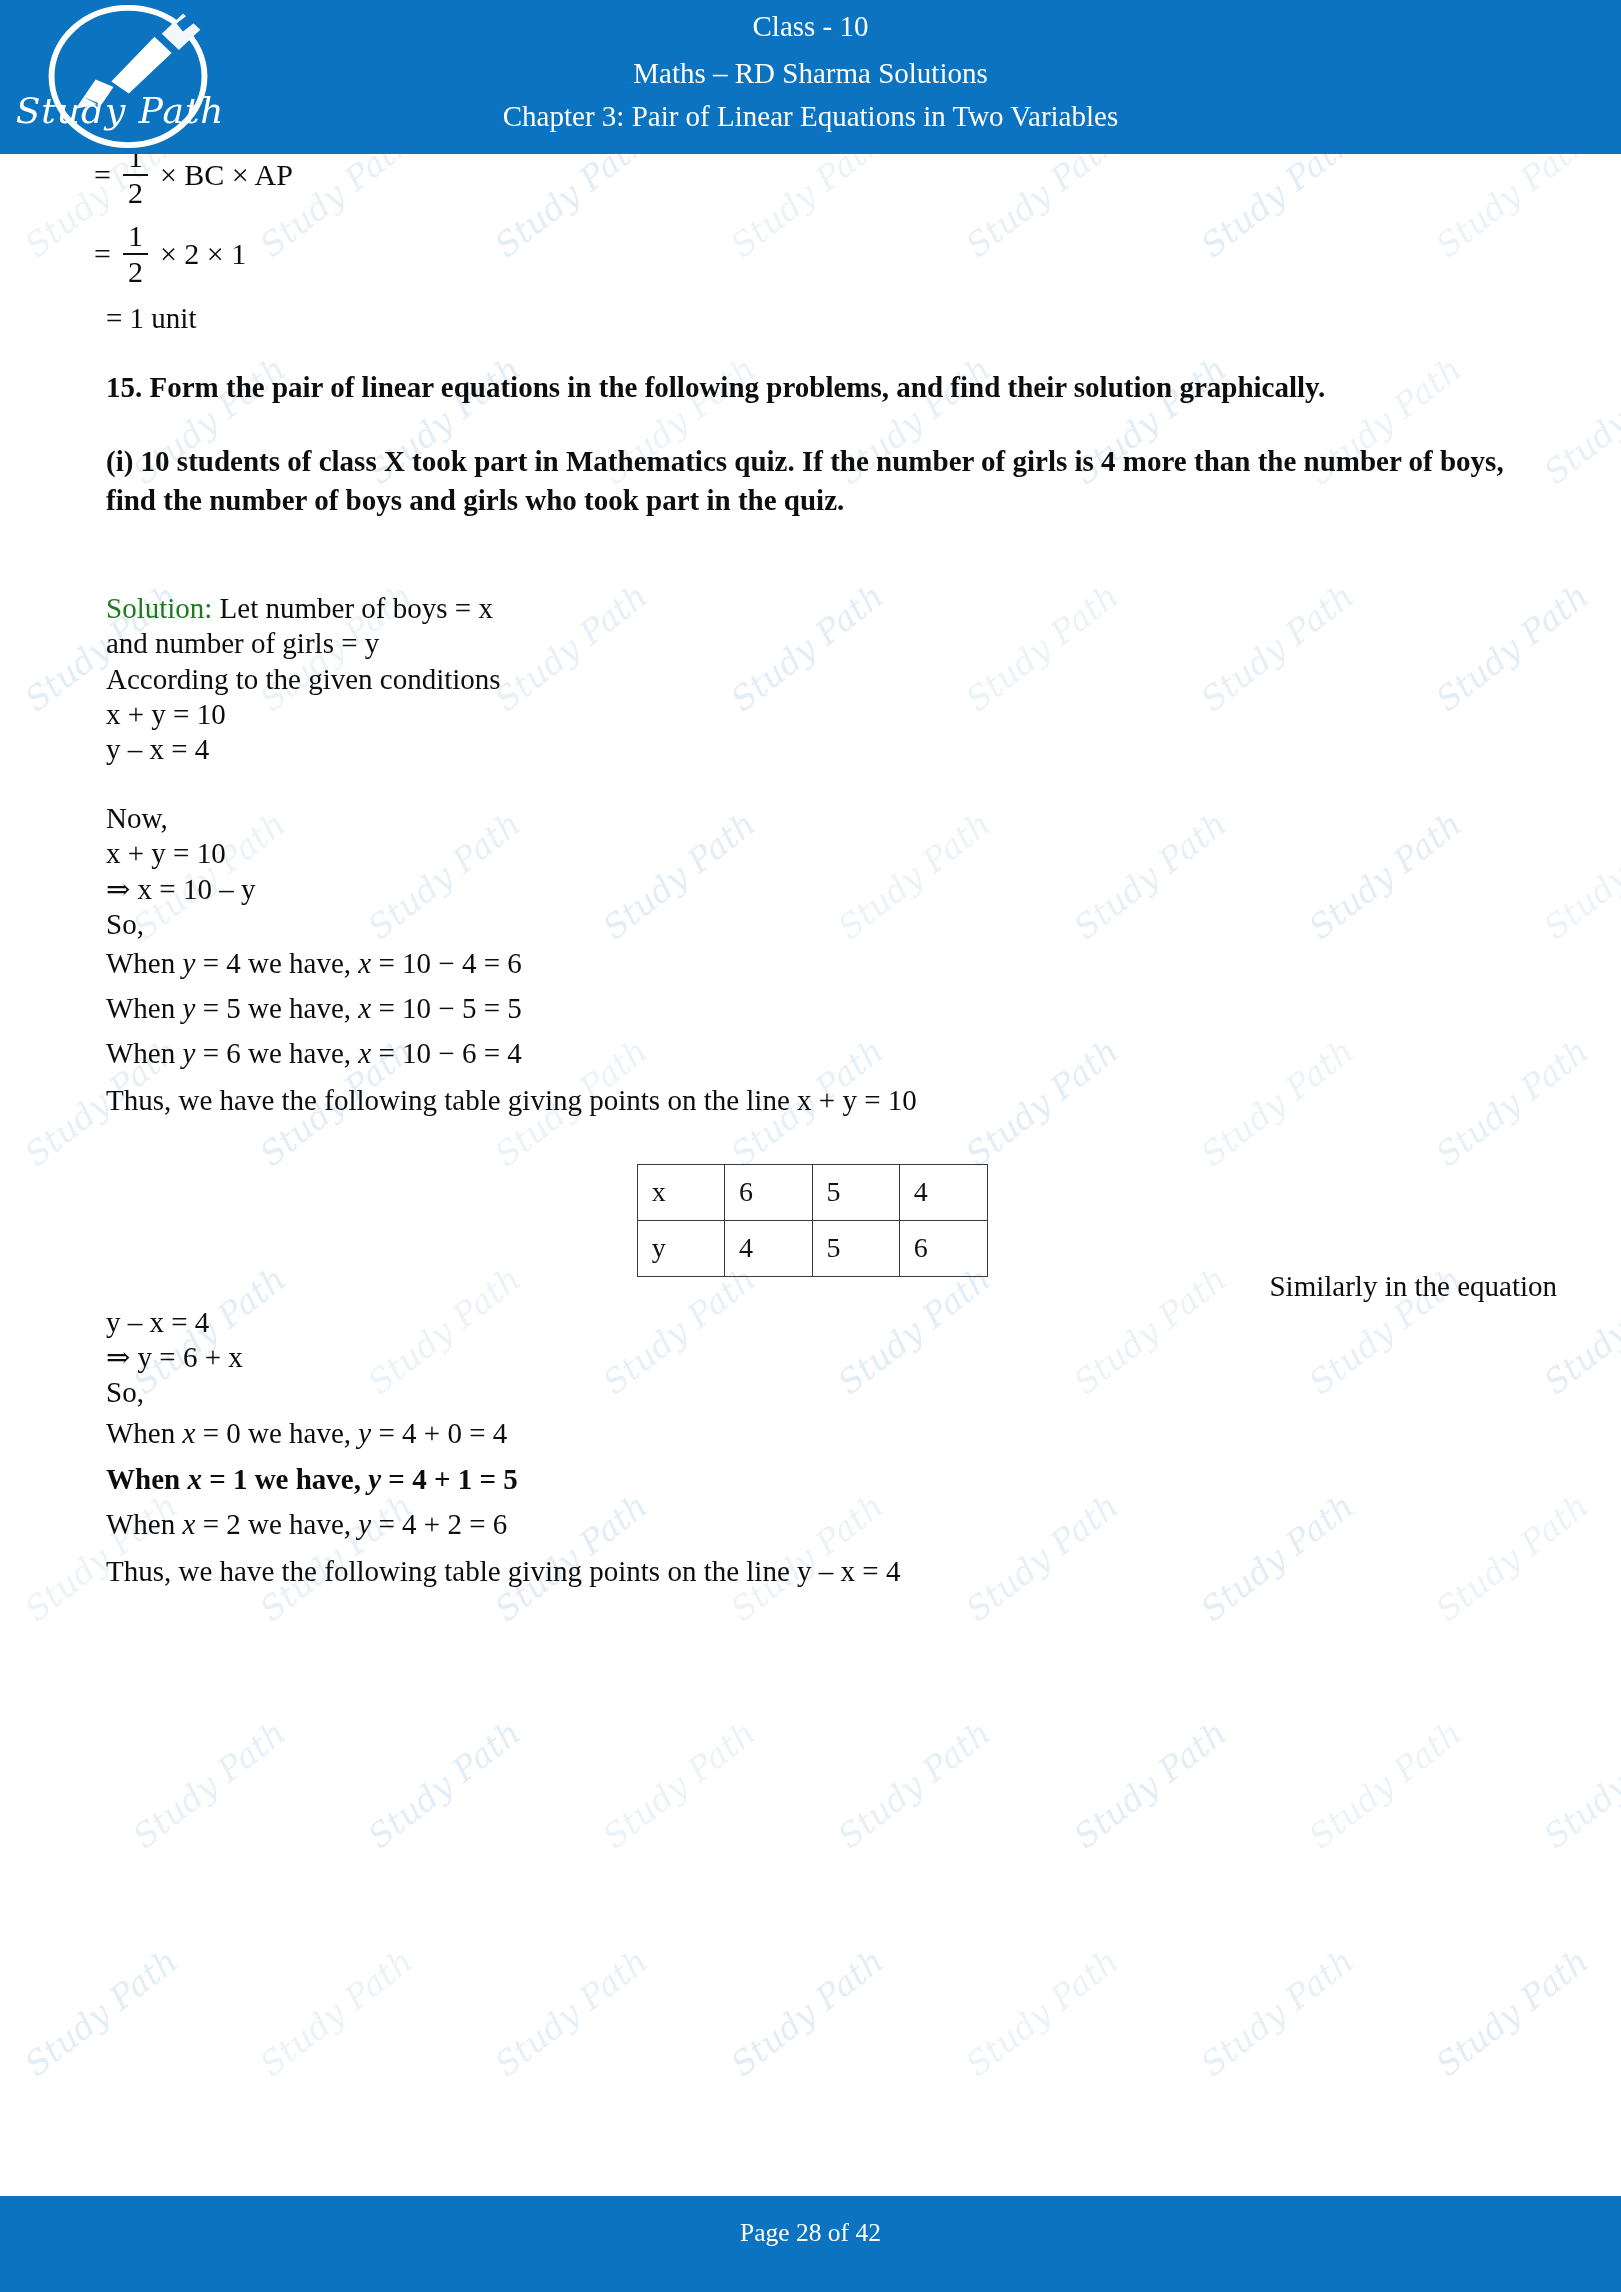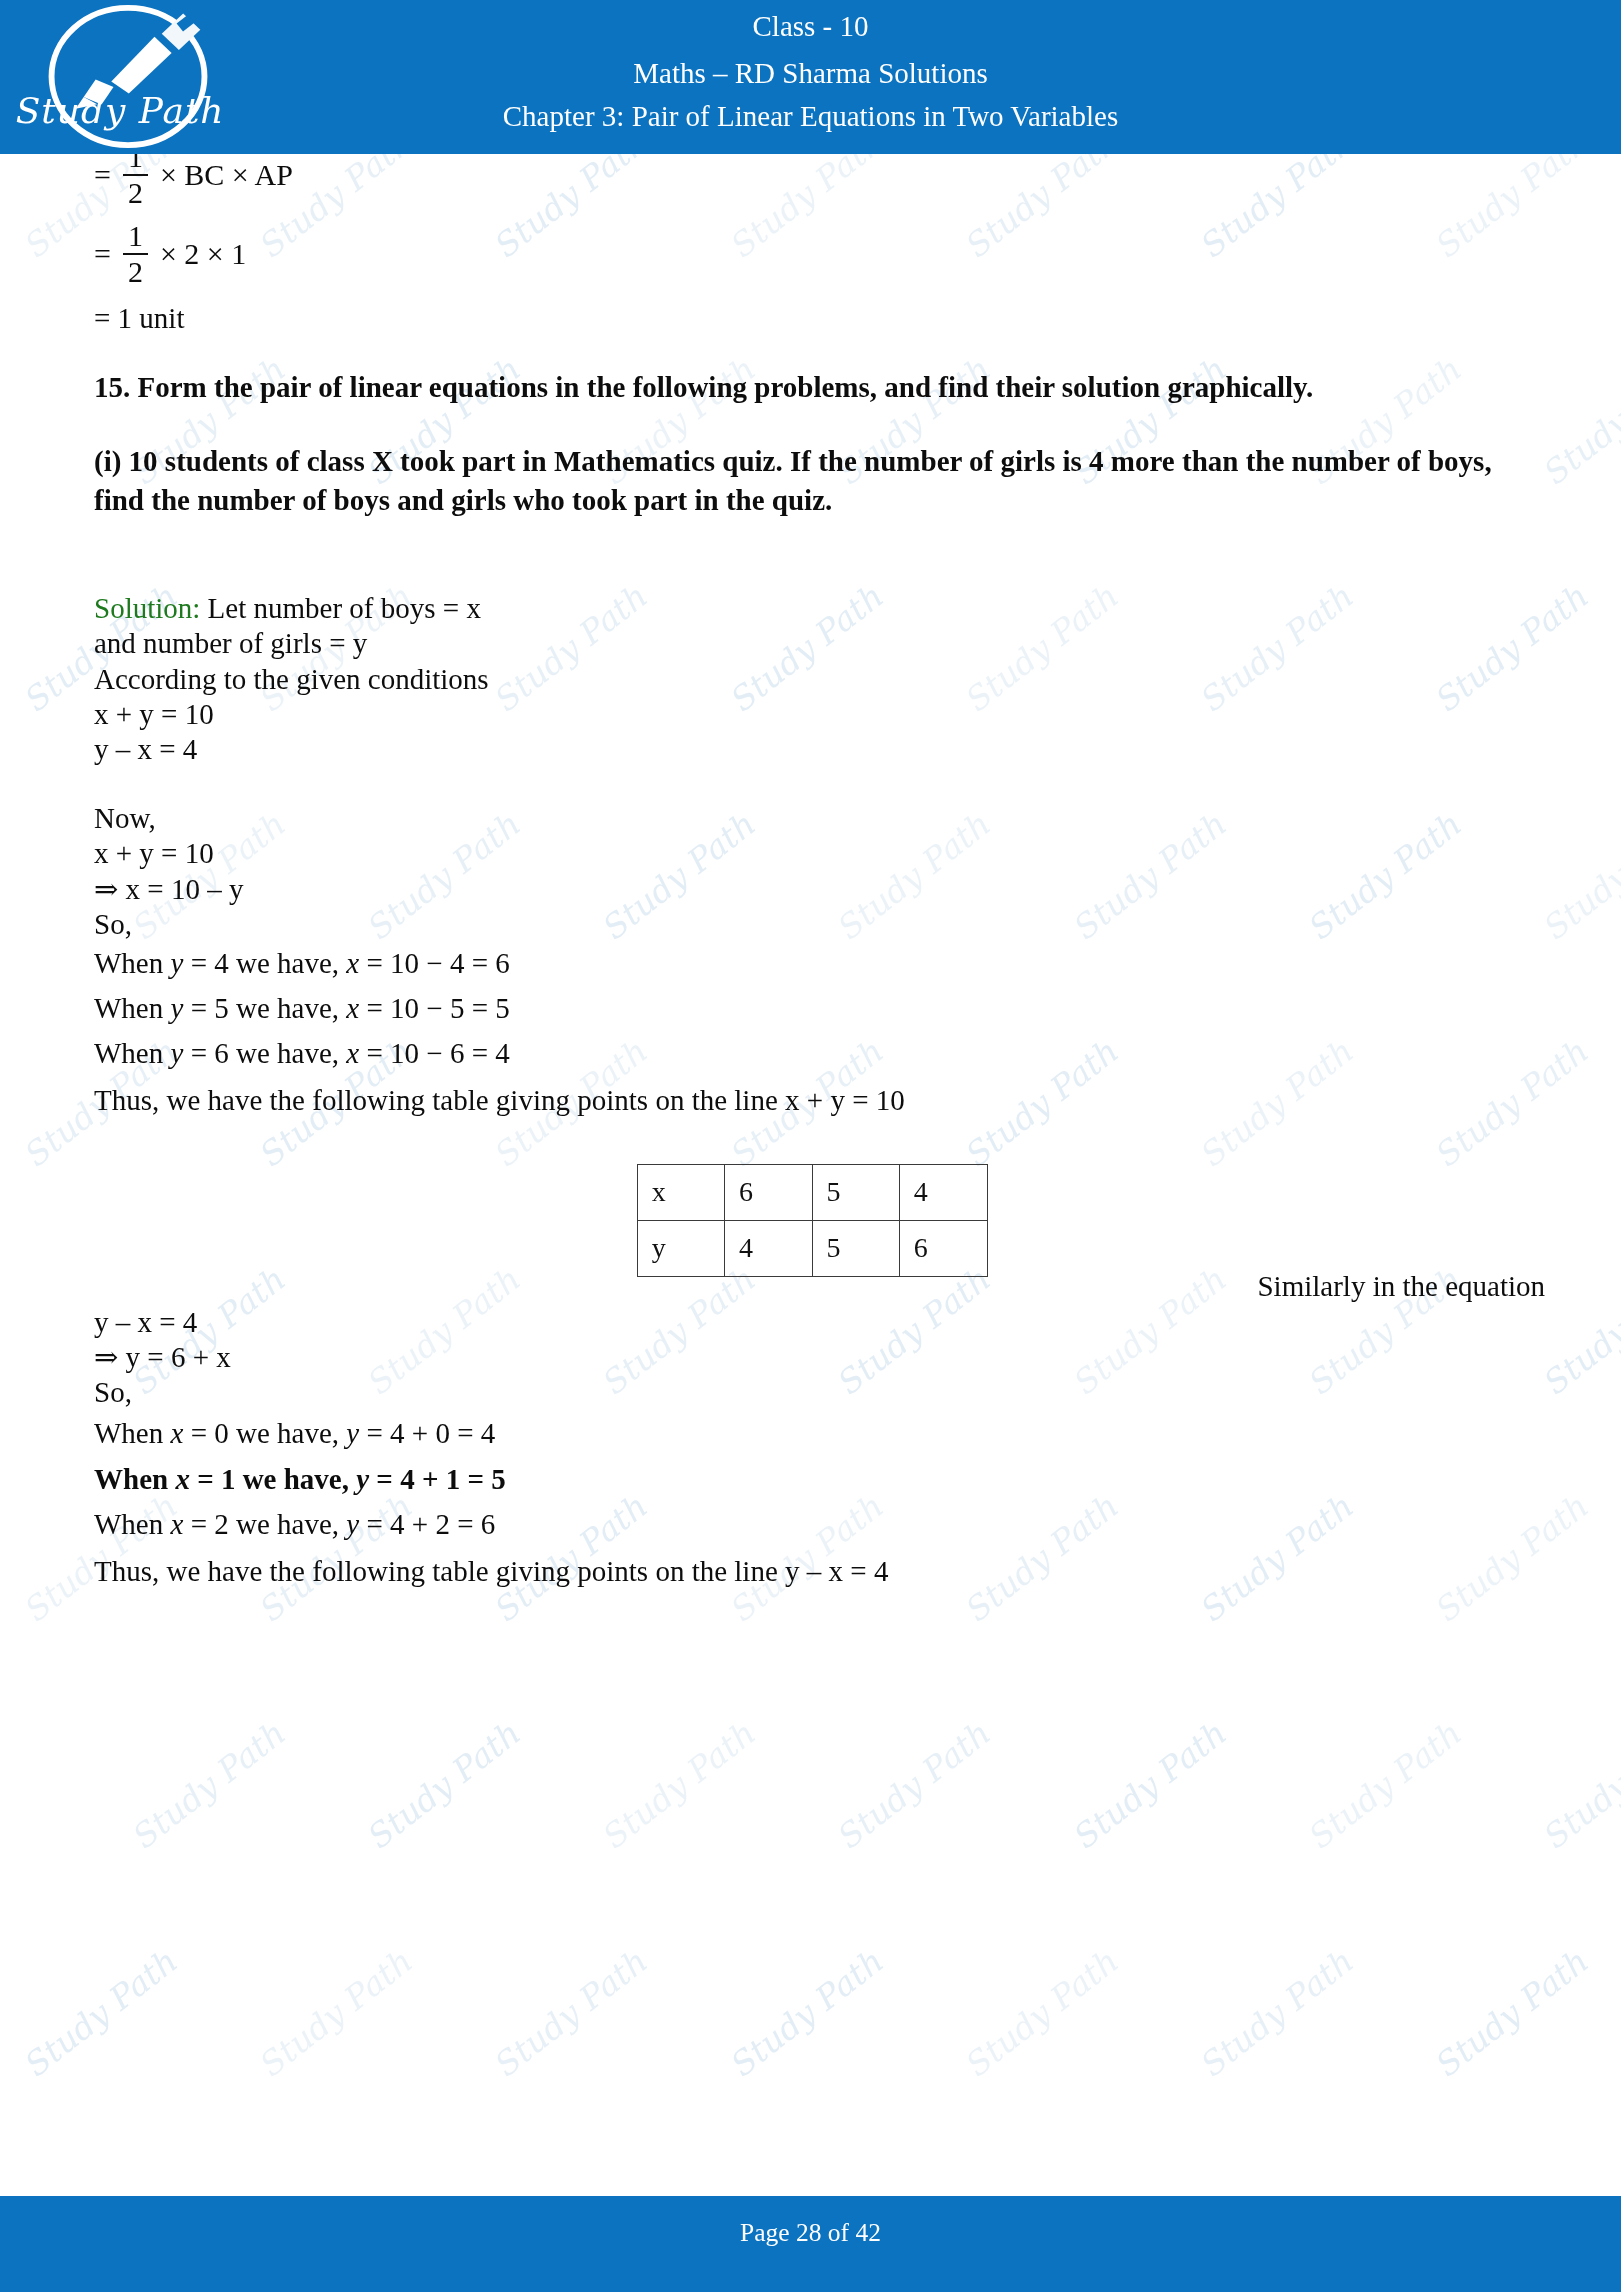--- a/index.html
+++ b/index.html
@@ -122,21 +122,21 @@
     position: absolute;
     left: 0;
     top: 154px;
     width: 1621px;
     height: 2042px;
     z-index: 3;
     color: #111111;
   }
   .body-text {
     position: absolute;
-    left: 94px;
+    left: 106px;
     width: 1451px;
     font-size: 29px;
     line-height: 1.34;
     color: #0d0d0d;
   }
 
   
   .frac-line {
     display: flex;
     align-items: center;

